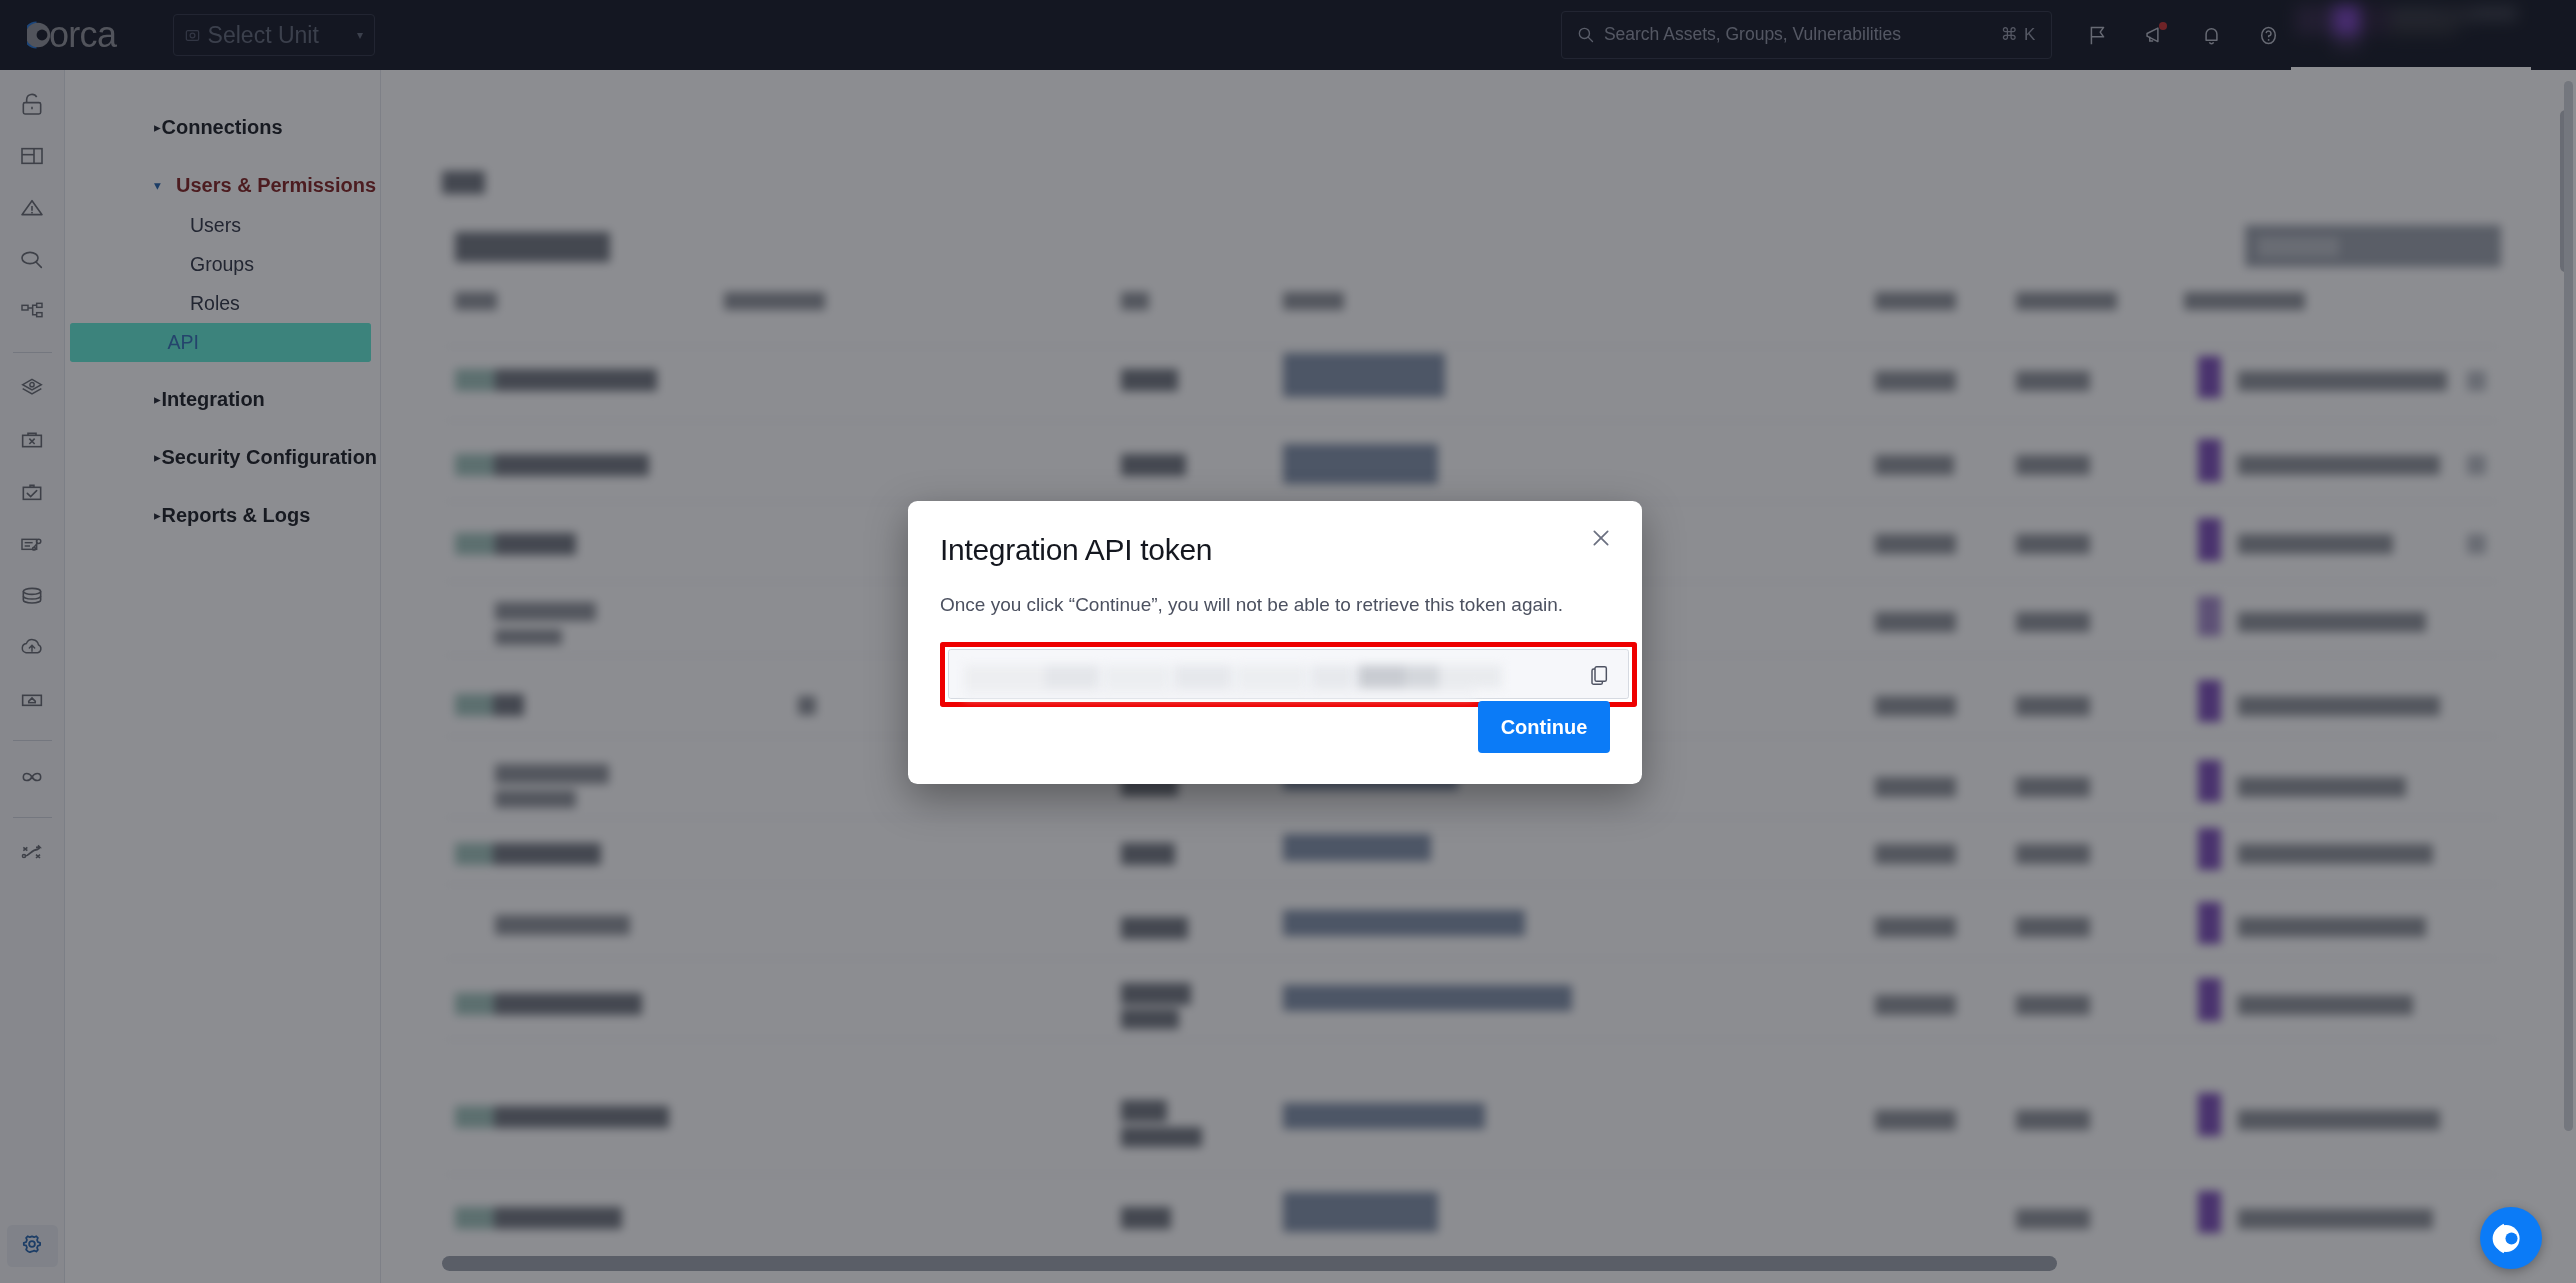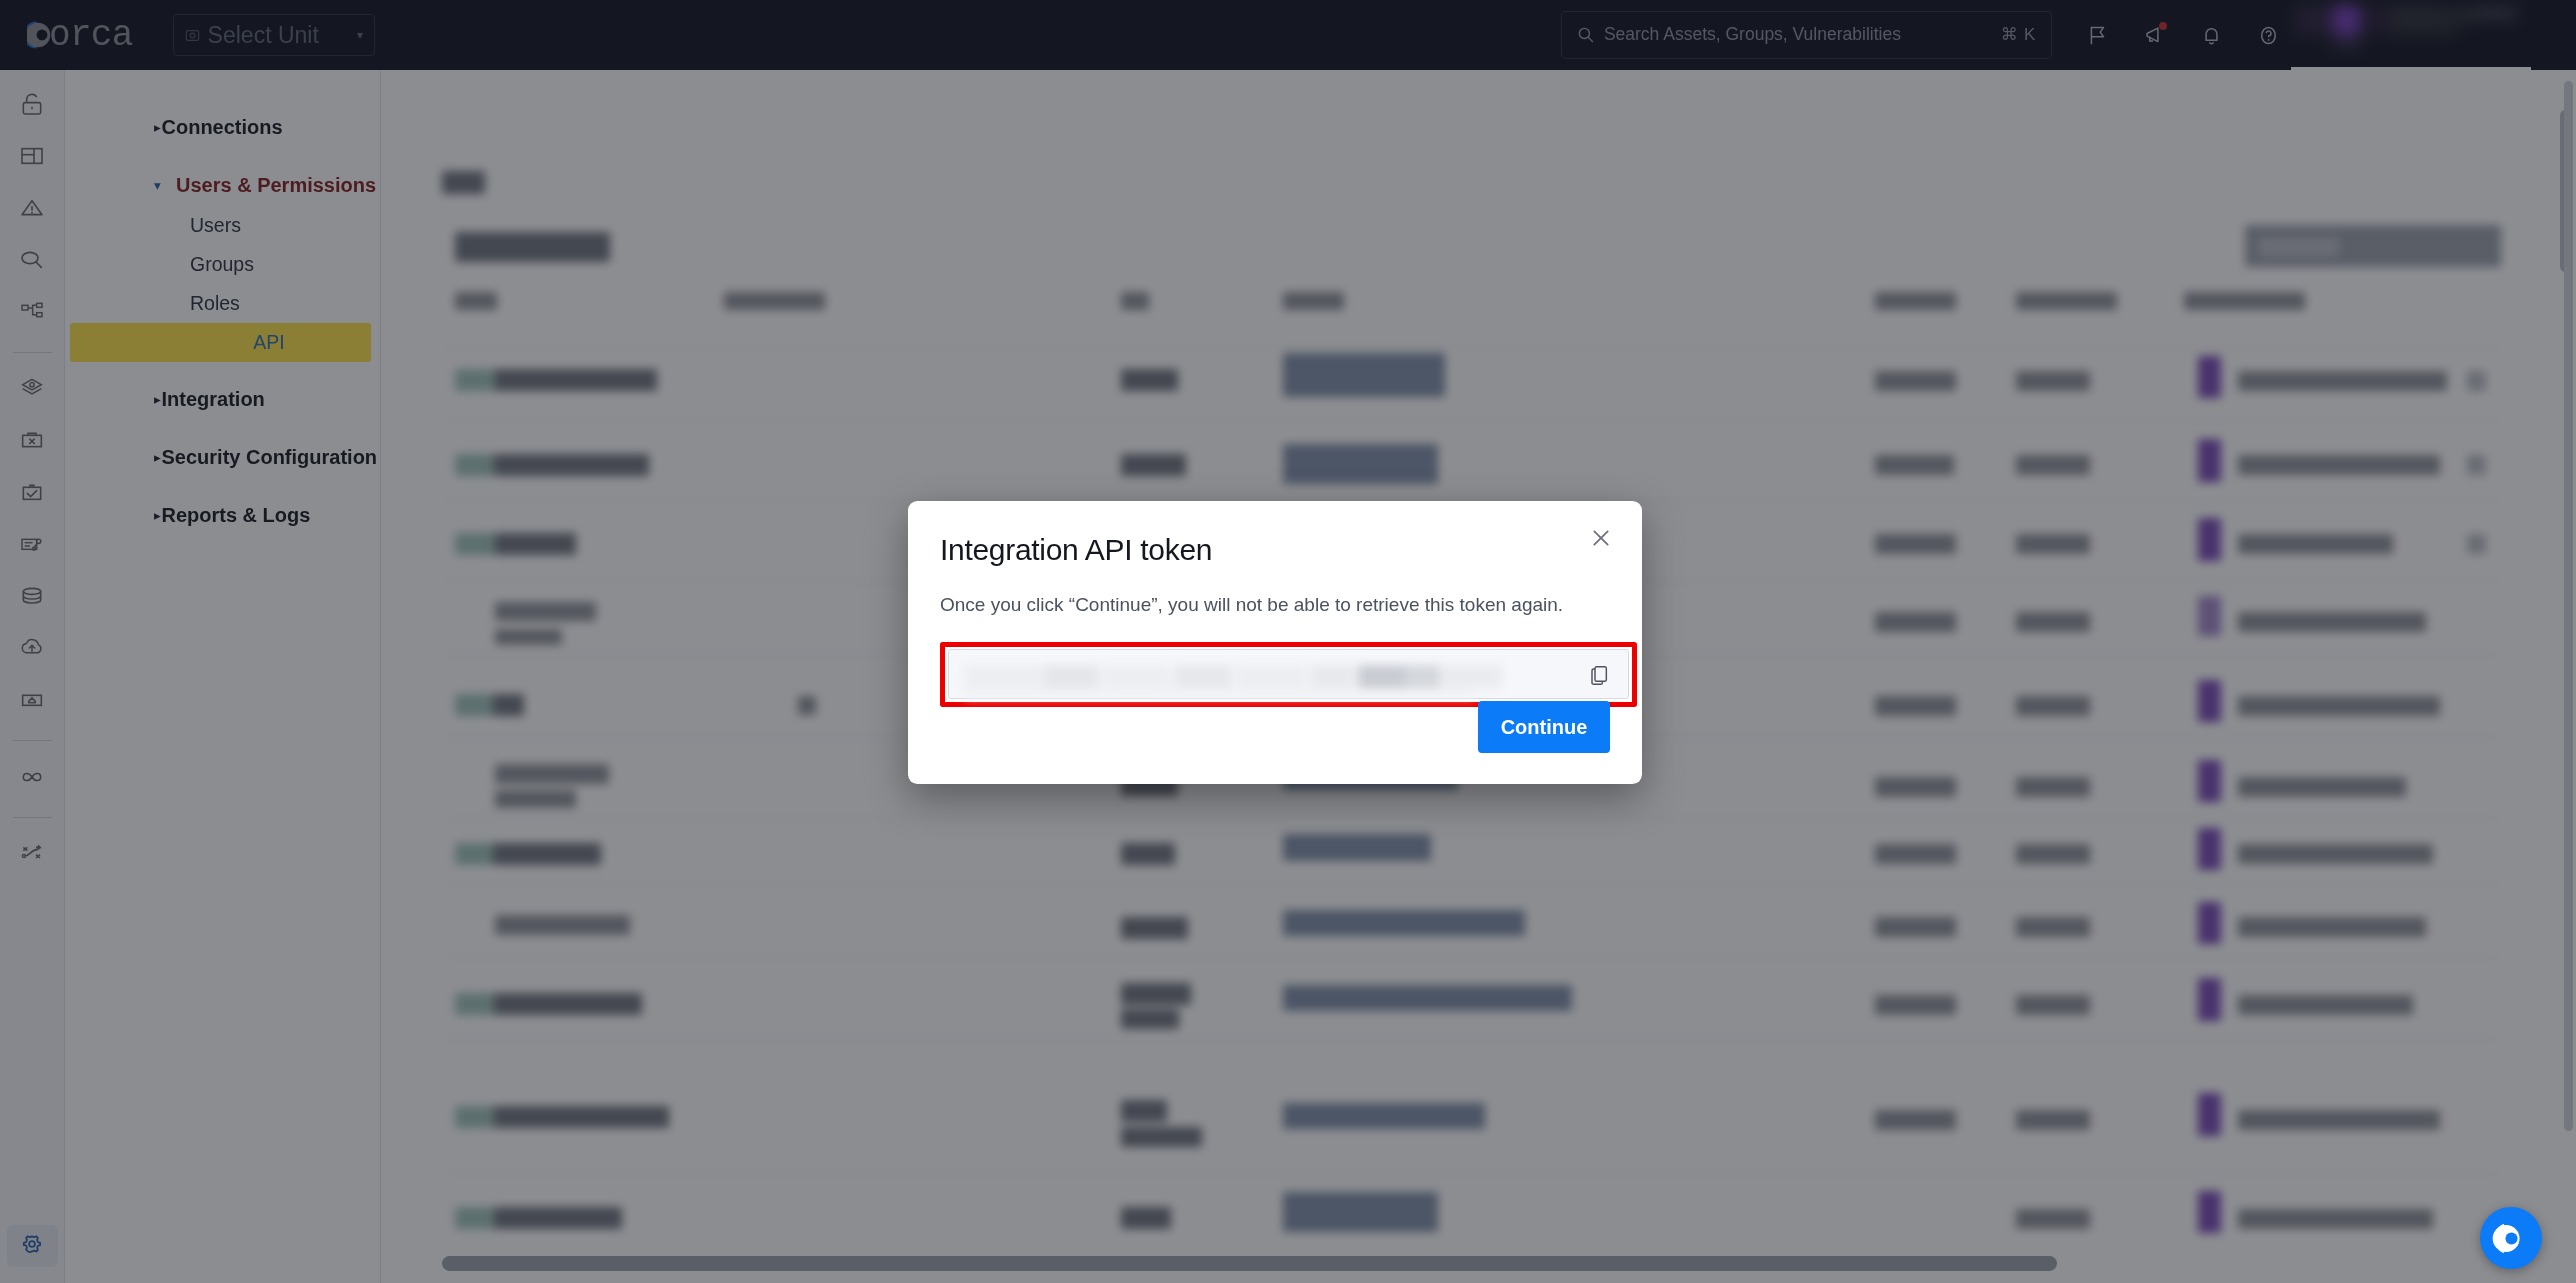--- a/index.html
+++ b/index.html
@@ -11,21 +11,21 @@
   #app { position: relative; width: 2576px; height: 1284px; }
 
   
   .topbar {
     position: absolute; left: 0; top: 0; width: 2576px; height: 70px;
     background: #0f1320; display: flex; align-items: center; z-index: 40;
   }
   .logo-wrap { display:flex; align-items:center; margin-left: 27px; width: 135px; height: 40px; }
   .logo-mark { width: 30px; height: 30px; flex: 0 0 30px; }
   .logo-text { font-size: 36px; color:#8b8d94; letter-spacing:-0.7px; margin-left:-8px;
-               font-family:Liberation Mono, monospace; font-weight:400; }
+               font-family:Liberation Sans, sans-serif; font-weight:400; }
 
   .unit-select {
     margin-left: 10.8px; width: 202px; height: 42px; border:0.7px solid #2a2f40; border-radius:4px;
     display:flex; align-items:center; padding: 0 10.8px; gap: 8px; background: transparent;
   }
   .unit-icon { width: 15px; height: 15px; flex:0 0 15px; }
   .unit-label { color:#5d6475; font-size:23px; flex:1; }
   .unit-caret { color:#5d6475; font-size: 12px; }
 
   .search-box {
@@ -61,21 +61,21 @@
   .nav {
     position:absolute; left:65px; top:70px; width:316px; height:1214px;
     background:#ffffff; border-right:0.7px solid #e2e5ea; z-index:10; padding-top: 36px;
   }
   .nav-group { display:flex; align-items:center; height:42px; padding-left:79px; cursor:pointer; position:relative; }
   .nav-group .tri { position:absolute; left:89px; font-size:13.5px; color:#1b1f2a; }
   .nav-group .tri.open { color:#1f5ea8; }
   .nav-group-label { font-size:20px; font-weight:700; color:#15181f; margin-left:17.5px; }
   .nav-group-label.active { color:#7f1d1d;margin-left:32px; }
   .nav-item { height:39px; display:flex; align-items:center; padding-left:125px; font-size:19.5px; color:#2b3040; cursor:pointer; }
-  .nav-item.selected { background:#fde047; color:#2f6cb5; border-radius:2.7px; margin:0 9.4px 0 5.4px; padding-left:97px;justify-content:center; }
+  .nav-item.selected { background:#5eead4; color:#2f6cb5; border-radius:2.7px; margin:0 9.4px 0 5.4px; padding-left:97px; }
   .nav-spacer { height: 16px; }
 
   
   .main { position:absolute; left:381px; top:70px; width:2195px; height:1214px; background:#fff; overflow:hidden; }
   .blur-layer { position:absolute; left:0; top:0; width:2195px; height:1214px; filter: blur(4.7px); }
   .blk { position:absolute; background:#8e9299; border-radius:1.3px; }
   .blk.dark { background:#6f747d; }
   .blk.teal { background:#9fc3bb; }
   .blk.slate { background:#9aa7bb; }
   .blk.slate2 { background:#8090a8; }

